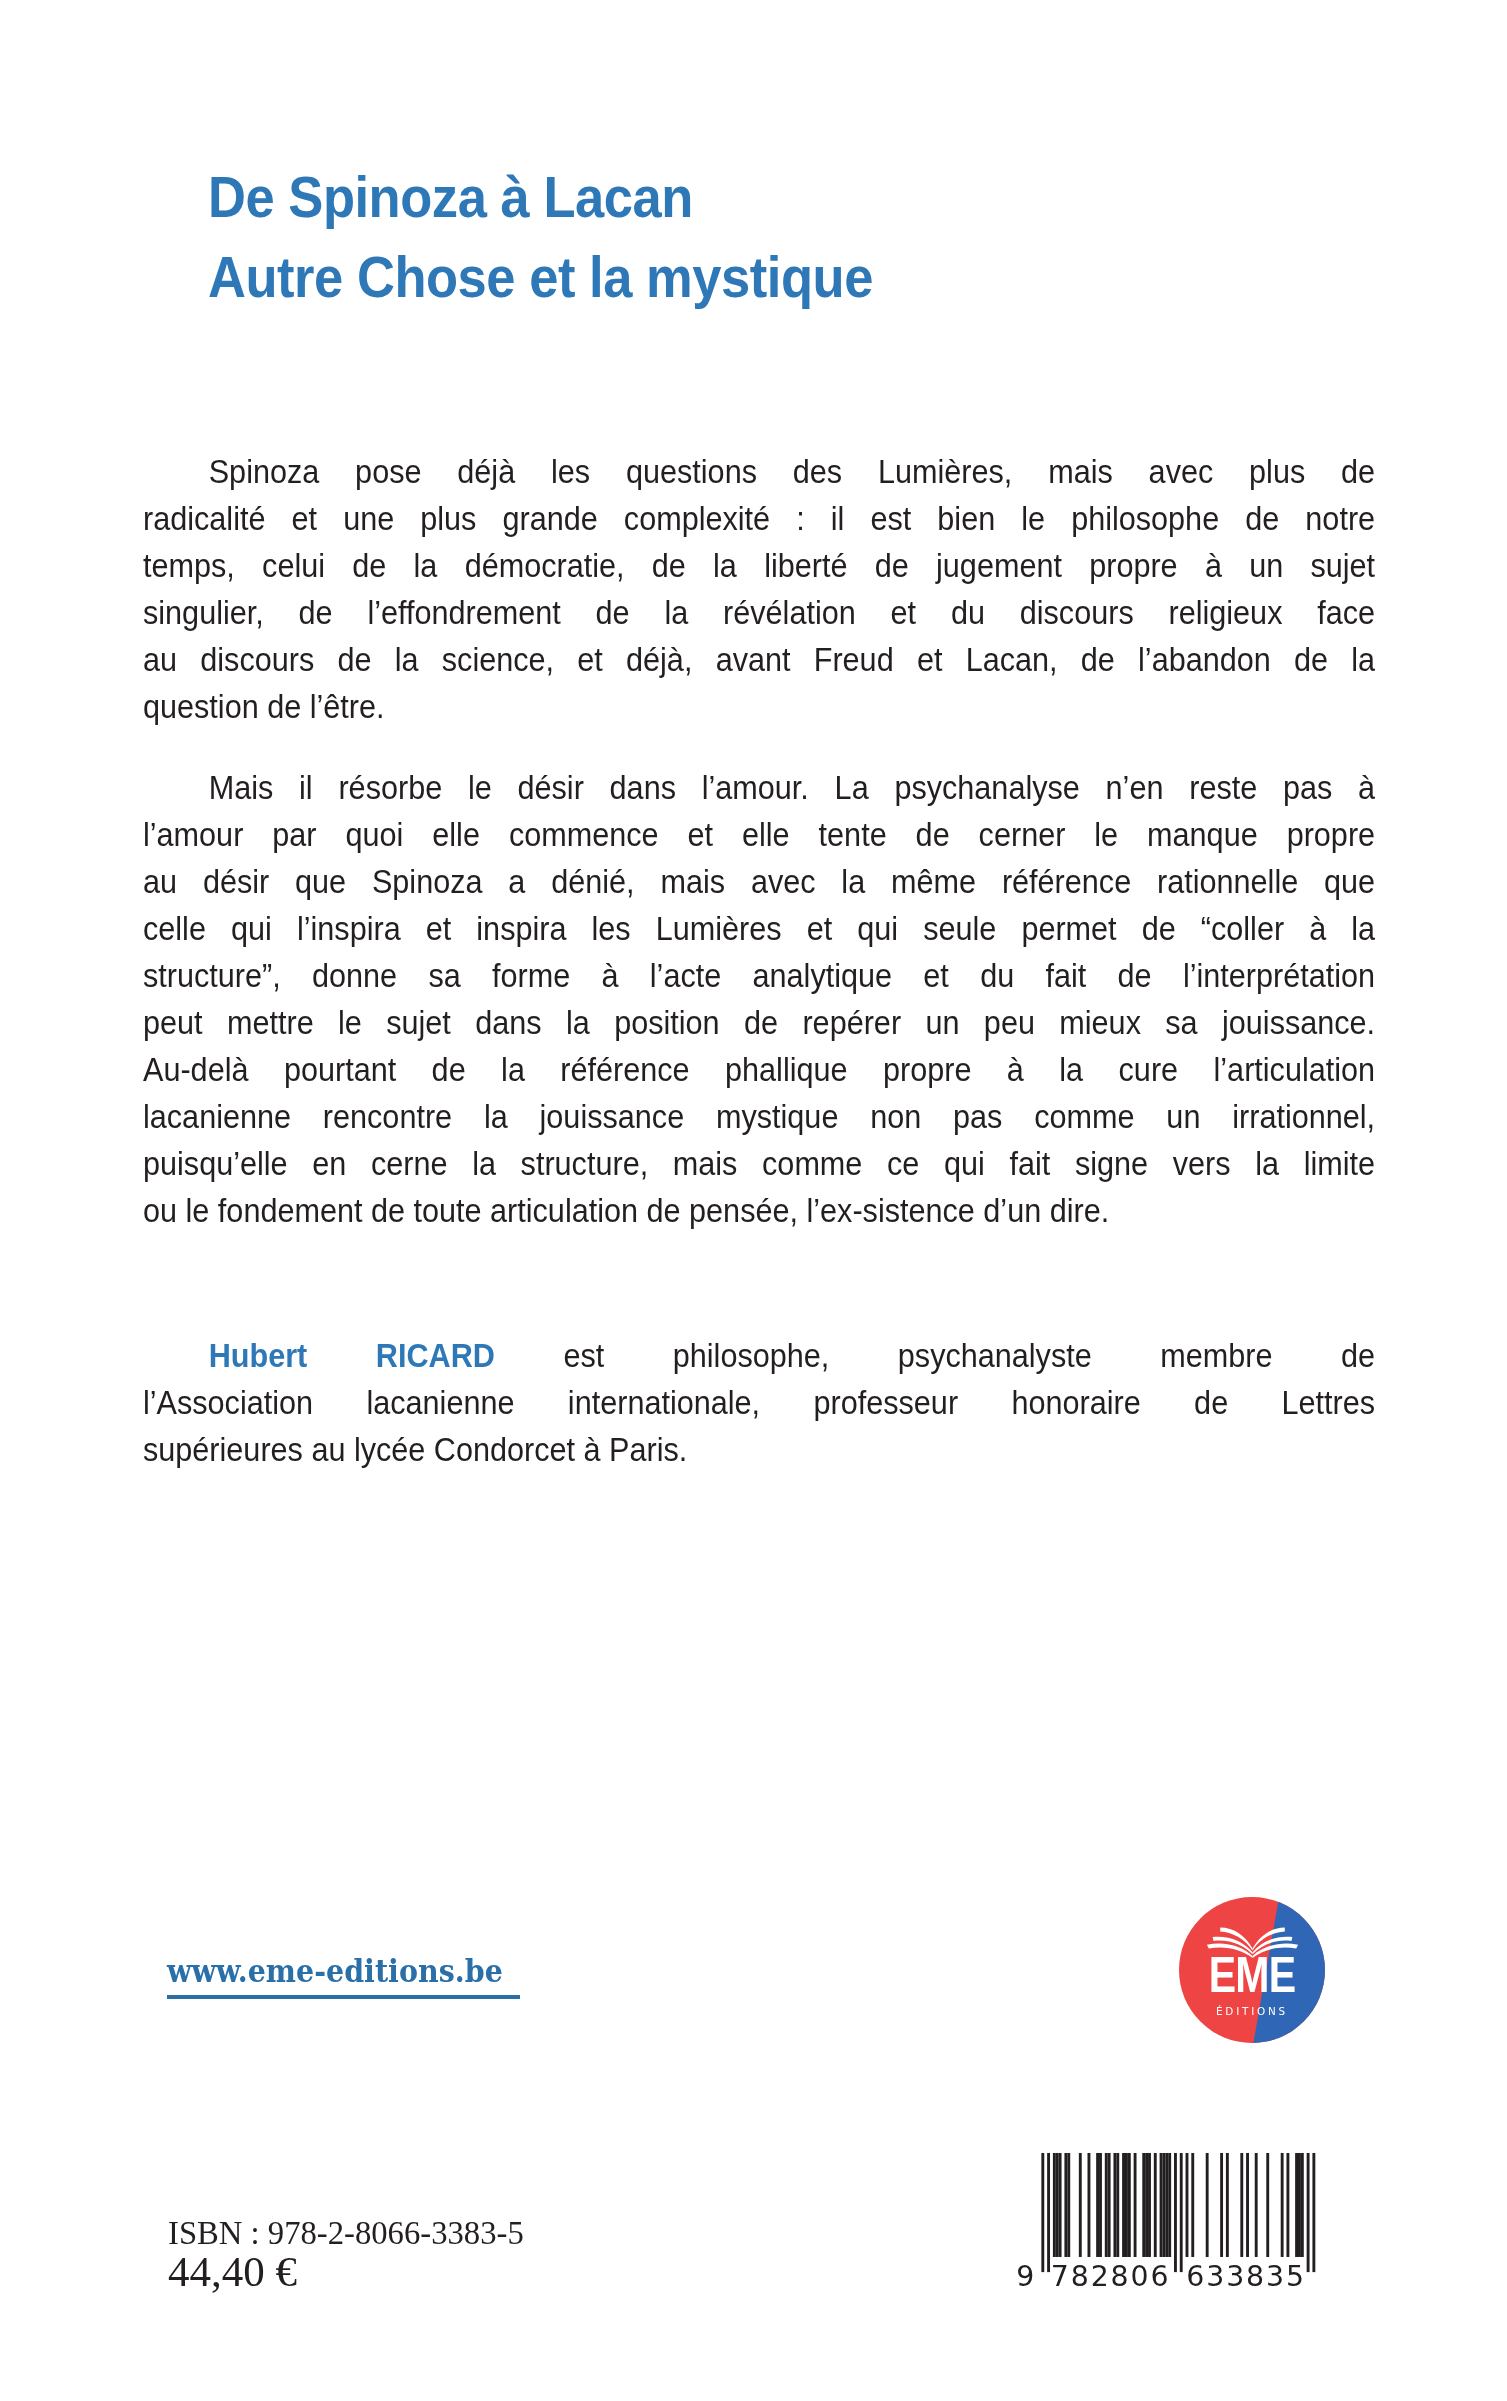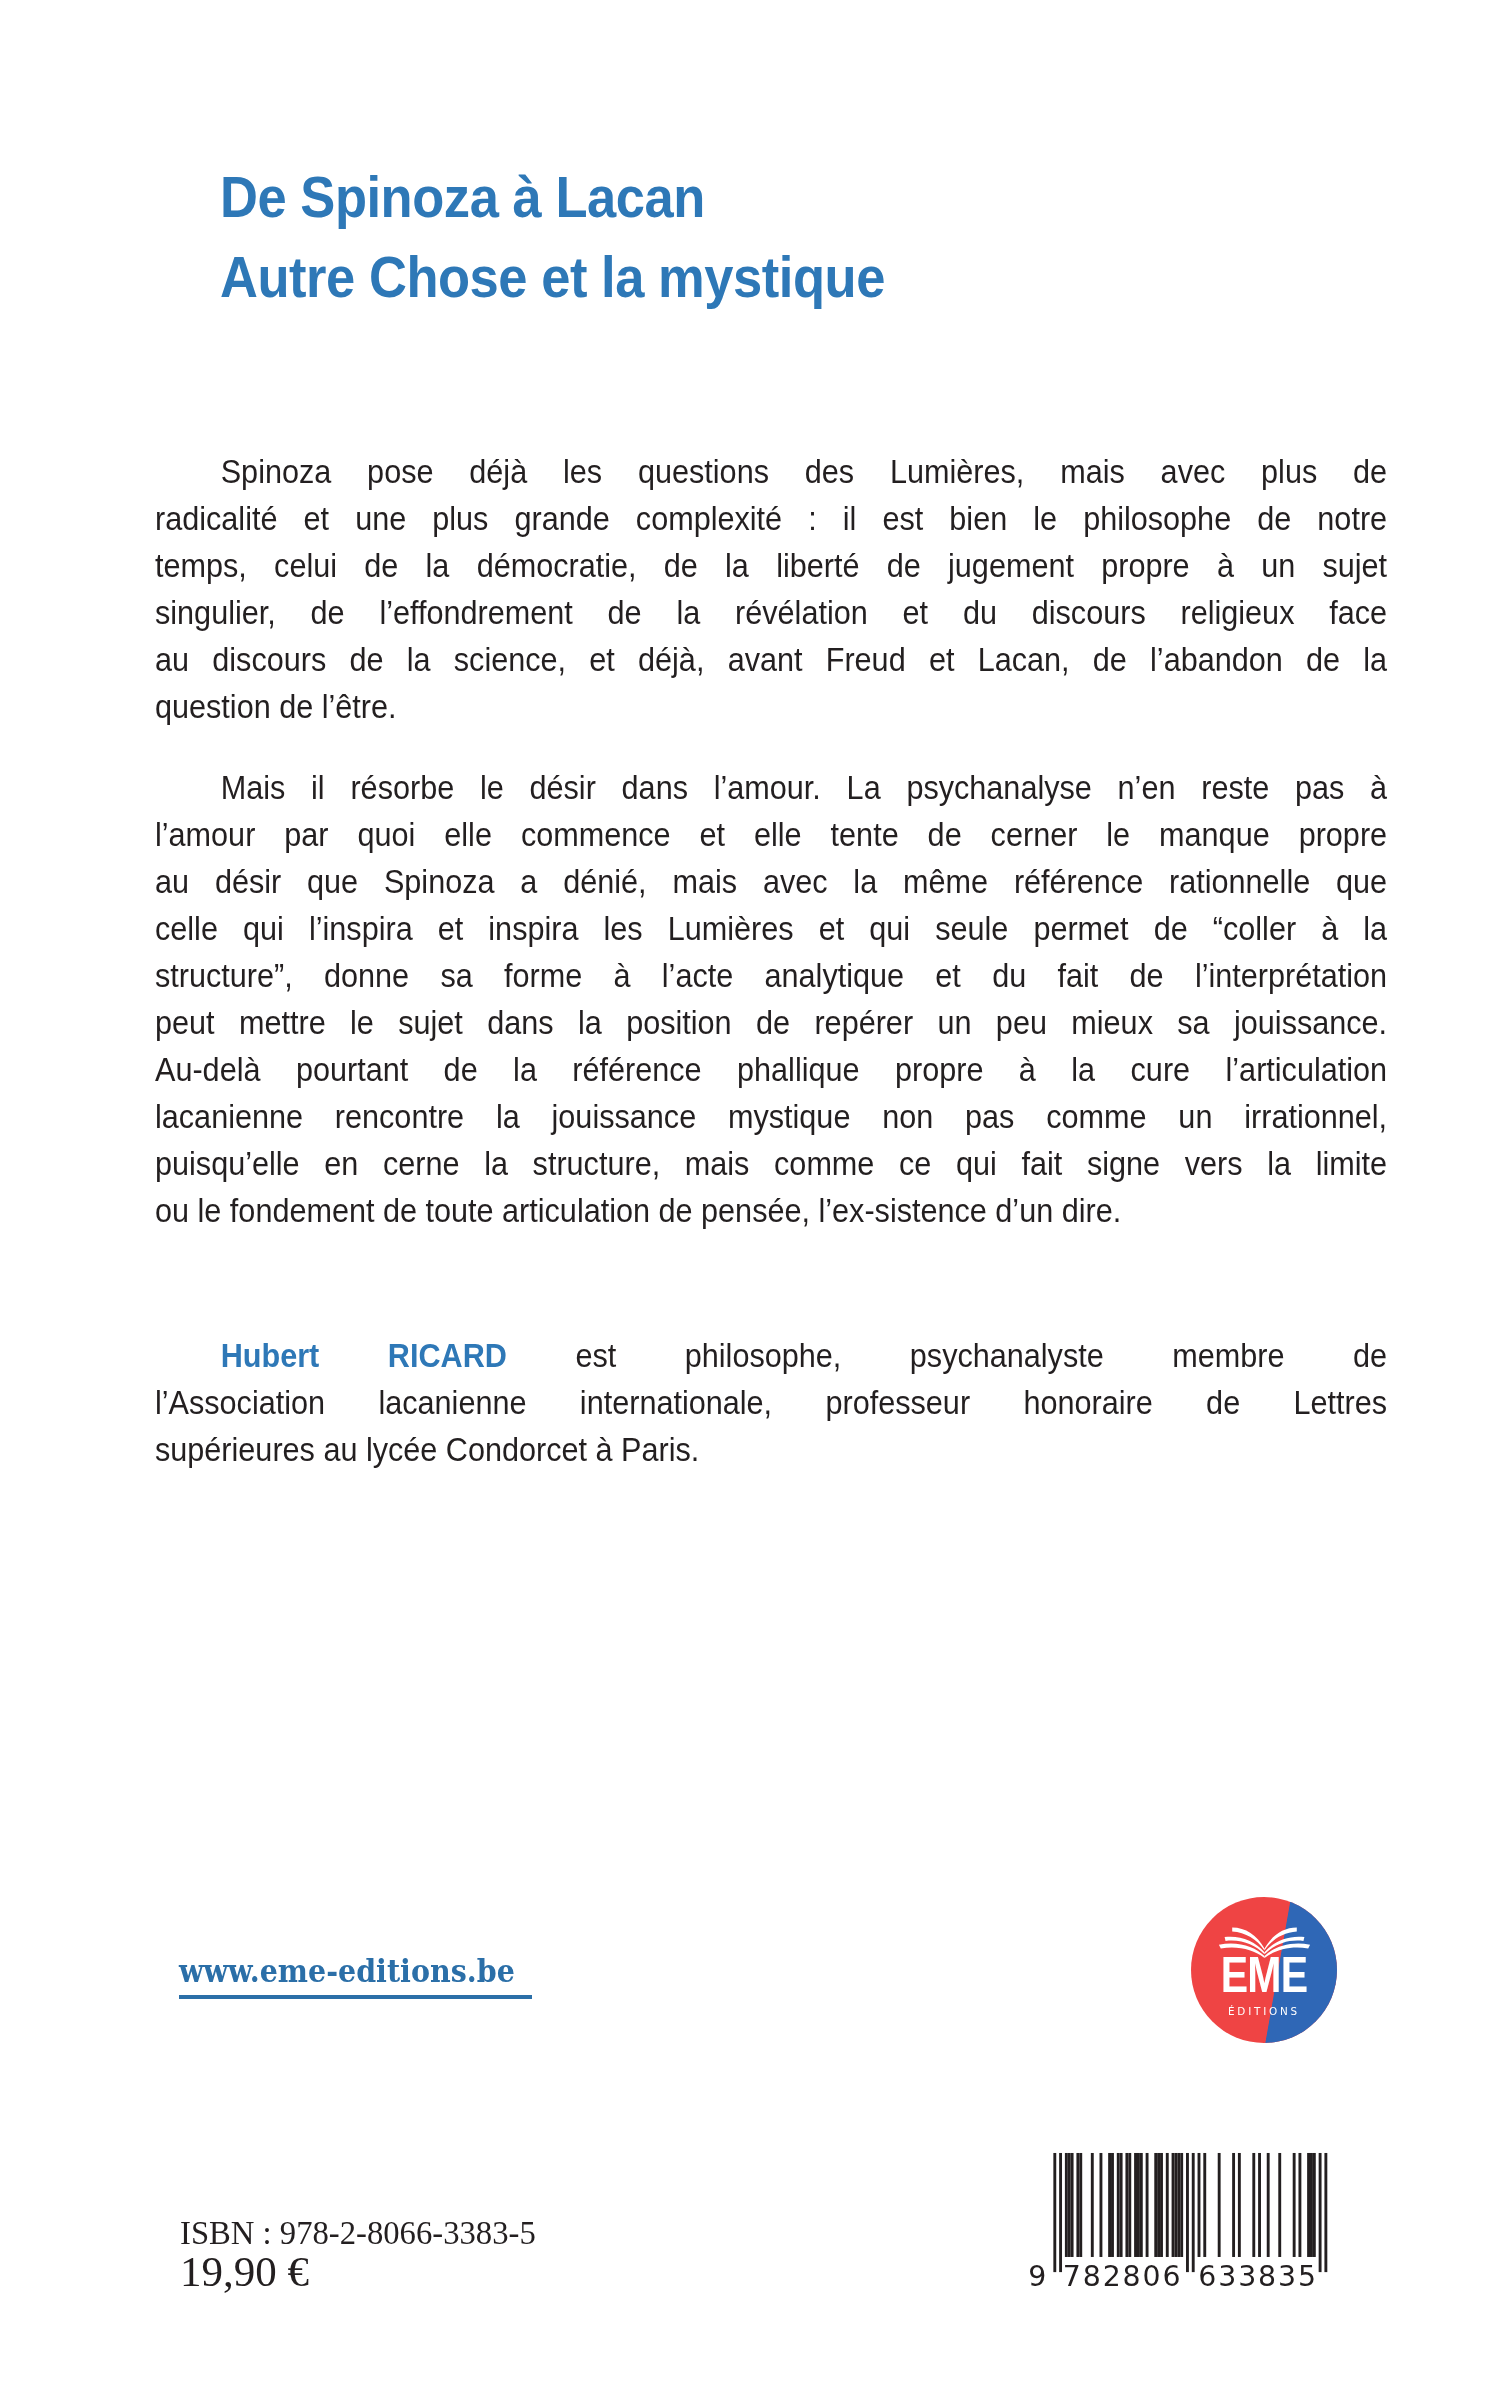--- a/index.html
+++ b/index.html
@@ -1,17 +1,17 @@
 <!DOCTYPE html>
 <html style="font-size:15px"><head>
 <meta charset="utf-8">
 <style>
   html, body { margin: 0; padding: 0; background: #ffffff; }
   body { width: 1508px; height: 2402px; position: relative; overflow: hidden; }
-  .page { position: absolute; left: 12px; top: 0; width: 1480px; height: 2402px; background: #ffffff; }
+  .page { position: absolute; left: 0; top: 0; width: 1480px; height: 2402px; background: #ffffff; }
 
   
   .title { position: absolute; left: 208px; top: 157px; transform-origin: 0 0; transform: scaleX(0.905); }
   .title-line { display: block; font-family: "Liberation Sans", sans-serif; font-weight: bold;
     font-size: 58px; line-height: 80px; color: #2e78b7; white-space: nowrap; letter-spacing: -0.5px; }
 
   
   .body-wrap { position: absolute; left: 143px; width: 1369px; transform-origin: 0 0; transform: scaleX(0.9); }
   .line { display: block; font-family: "Liberation Sans", sans-serif; font-size: 34px; line-height: 47px;
     color: #231f20; white-space: nowrap; text-align: justify; text-align-last: justify; height: 47px; overflow: visible; }
@@ -98,21 +98,21 @@
       <path d="M50 30 C42 16 30 8 16 8 L16 12 C30 13 42 20 50 32 Z" fill="#ffffff"></path>
       <path d="M50 38 C60 28 78 22 98 26 L96 30 C78 27 62 31 50 40 Z" fill="#ffffff"></path>
       <path d="M50 34 C60 22 76 16 92 18 L91 22 C74 20 60 26 50 36 Z" fill="#ffffff"></path>
       <path d="M50 30 C58 16 70 8 84 8 L84 12 C70 13 58 20 50 32 Z" fill="#ffffff"></path>
     </svg>
     <div class="logo-eme">EME</div>
     <div class="logo-editions">ÉDITIONS</div>
   </div>
 
   <div class="isbn">ISBN : 978-2-8066-3383-5</div>
-  <div class="price">19,90 €</div>
+  <div class="price">44,40 €</div>
 
   <div class="barcode">
     <svg id="barcode-svg" width="312" height="142" viewBox="0 0 330 150">
         <rect x="30.00" y="2" width="3.05" height="126" fill="#231f20"></rect>
         <rect x="36.10" y="2" width="3.05" height="126" fill="#231f20"></rect>
         <rect x="42.20" y="2" width="3.05" height="110" fill="#231f20"></rect>
         <rect x="45.25" y="2" width="3.05" height="110" fill="#231f20"></rect>
         <rect x="48.30" y="2" width="3.05" height="110" fill="#231f20"></rect>
         <rect x="54.40" y="2" width="3.05" height="110" fill="#231f20"></rect>
         <rect x="57.45" y="2" width="3.05" height="110" fill="#231f20"></rect>

